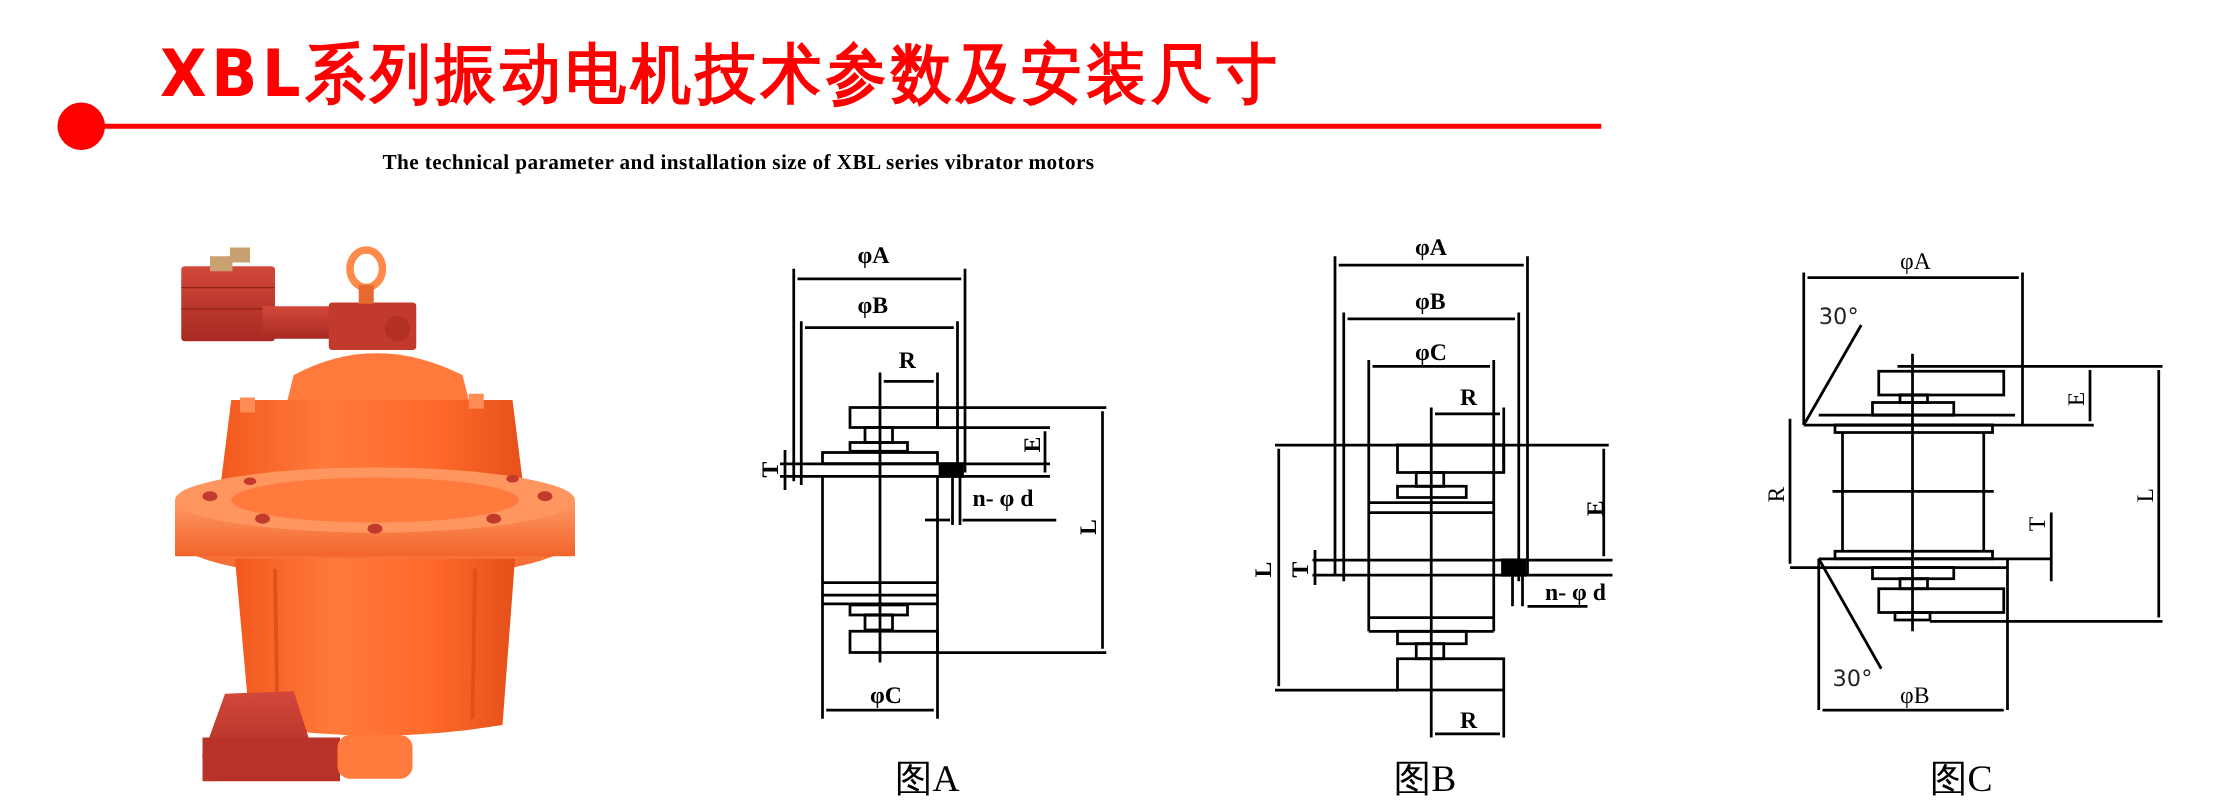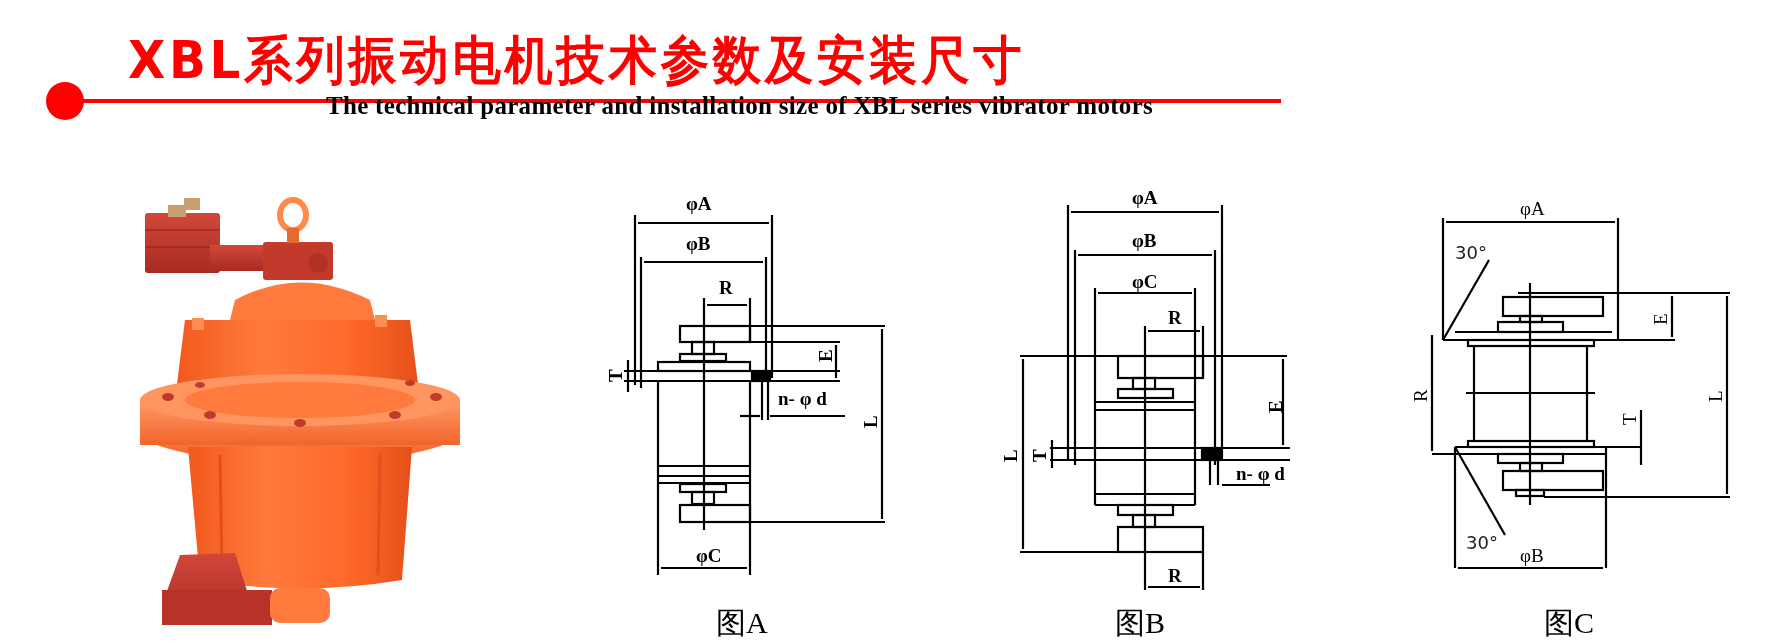--- a/index.html
+++ b/index.html
@@ -1,21 +1,21 @@
 <!DOCTYPE html>
 <html><head>
 <meta charset="utf-8">
 <style>
   html, body { margin:0; padding:0; background:#ffffff; }
   body { width:1788px; height:642px; position:relative; overflow:hidden; font-family:"Liberation Sans", sans-serif; }
   .abs { position:absolute; }
   #title { left:128px; top:30px; font-family:"DejaVu Sans", sans-serif; font-weight:bold; font-size:52px; color:#ff0000; letter-spacing:4px; line-height:60px; white-space:nowrap; transform:scaleX(0.93); transform-origin:left top; }
   #rule { left:65px; top:99px; width:1216px; height:4px; background:#ff0000; }
   #dot { left:46px; top:82px; width:38px; height:38px; border-radius:50%; background:#ff0000; }
-  #subtitle { left:306px; top:92px; font-family:"Liberation Serif", serif; font-weight:bold; font-size:25px; color:#000; white-space:nowrap; letter-spacing:0.3px;margin-left:20px; }
+  #subtitle { left:306px; top:120px; font-family:"Liberation Serif", serif; font-weight:bold; font-size:17px; color:#000; white-space:nowrap; letter-spacing:0.3px; }
   svg text { font-family:"Liberation Serif", serif; }
   .lbl { font-weight:bold; font-size:19px; fill:#000; }
   .cap { font-size:30px; fill:#000; }
   .thin { font-size:18px; fill:#222; font-family:"DejaVu Sans", sans-serif; }
 </style>
 </head>
 <body>
 
 <div id="dot" class="abs"></div>
 <div id="rule" class="abs"></div>

